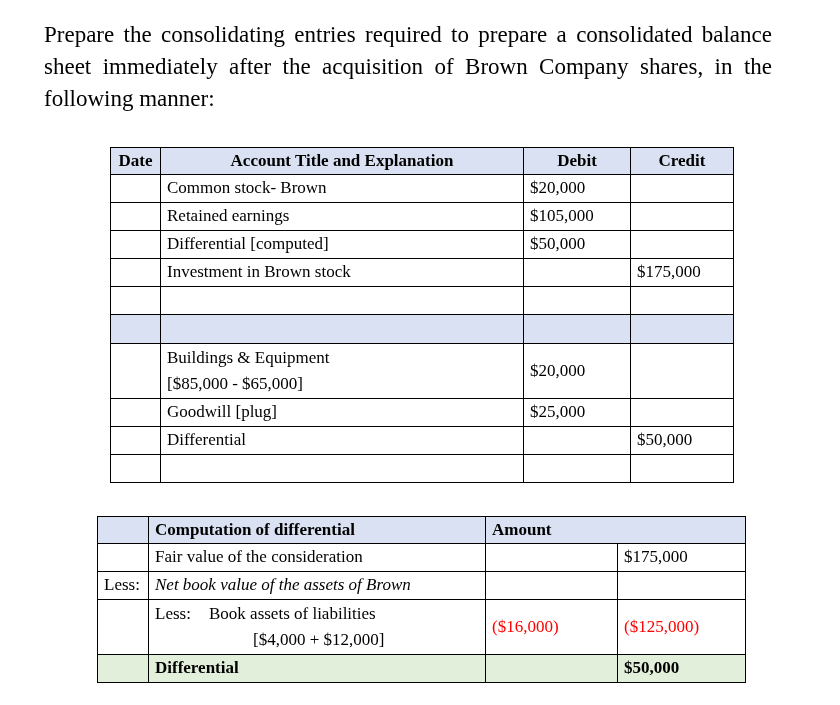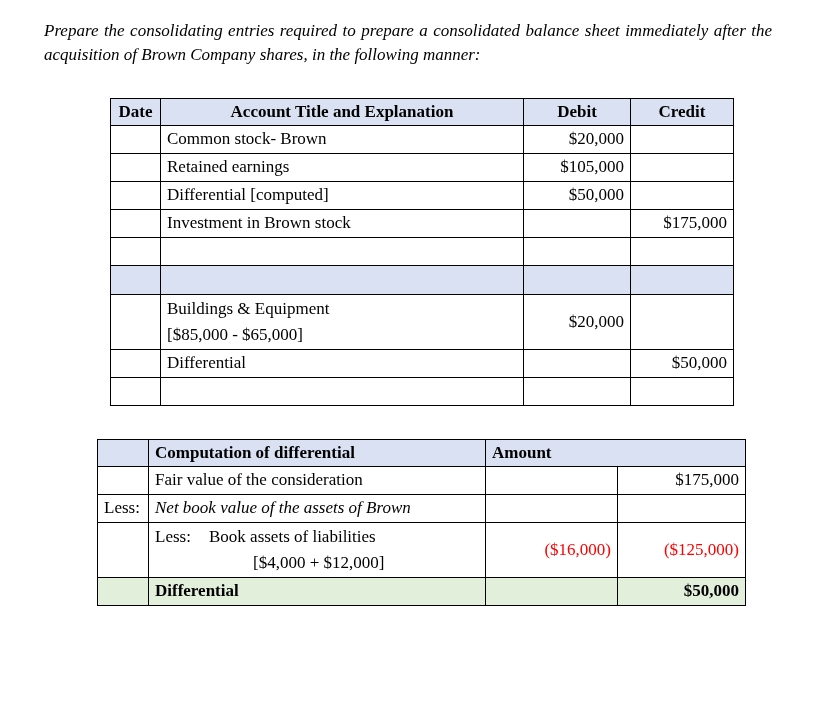--- a/index.html
+++ b/index.html
@@ -5,24 +5,23 @@
   html, body { margin: 0; padding: 0; }
   body {
     width: 840px;
     height: 705px;
     background: var(--page-bg, #ffffff);
     font-family: "Liberation Serif", serif;
     color: #000;
   }
   .intro {
     margin: 19px 68px 0 44px;
-    font-size: 17px;
+    font-size: 23px;
     line-height: 1.4;
     text-align: justify;
-    font-style: italic;
   }
   table {
     border-collapse: collapse;
     table-layout: fixed;
     font-size: 17px;
   }
   td, th {
     border: 1px solid var(--border, #000);
     padding: 0 6px;
     vertical-align: middle;
@@ -35,21 +34,21 @@
   .journal th {
     background: var(--header-bg, #d9e1f2);
     font-weight: bold;
     text-align: center;
     height: 26px;
   }
   .journal td { height: 27px; }
   .journal tr.dbl td { height: 54px; }
   .journal tr.sep td { background: var(--header-bg, #d9e1f2); height: 28px; }
   .cell-line { line-height: 26px; }
-  .amt { text-align: right; }
+  .amt { text-align: left; }
   .center { text-align: left; }
 
   
   .comp { margin: 33px 0 0 97px; width: 648px; }
   .comp td { height: 27px; }
   .comp tr.hdr td {
     background: var(--header-bg, #d9e1f2);
     font-weight: bold;
     text-align: left;
     height: 26px;
@@ -125,20 +124,26 @@
         <td></td>
         <td>
           <div class="cell-line">Buildings &amp; Equipment</div>
           <div class="cell-line">[$85,000 - $65,000]</div>
         </td>
         <td class="amt">$20,000</td>
         <td class="amt"></td>
       </tr>
       <tr>
         <td></td>
+        <td>Goodwill [plug]</td>
+        <td class="amt">$25,000</td>
+        <td class="amt"></td>
+      </tr>
+      <tr>
+        <td></td>
         <td class="center">Differential</td>
         <td class="amt"></td>
         <td class="amt">$50,000</td>
       </tr>
       <tr>
         <td></td>
         <td></td>
         <td></td>
         <td></td>
       </tr>

